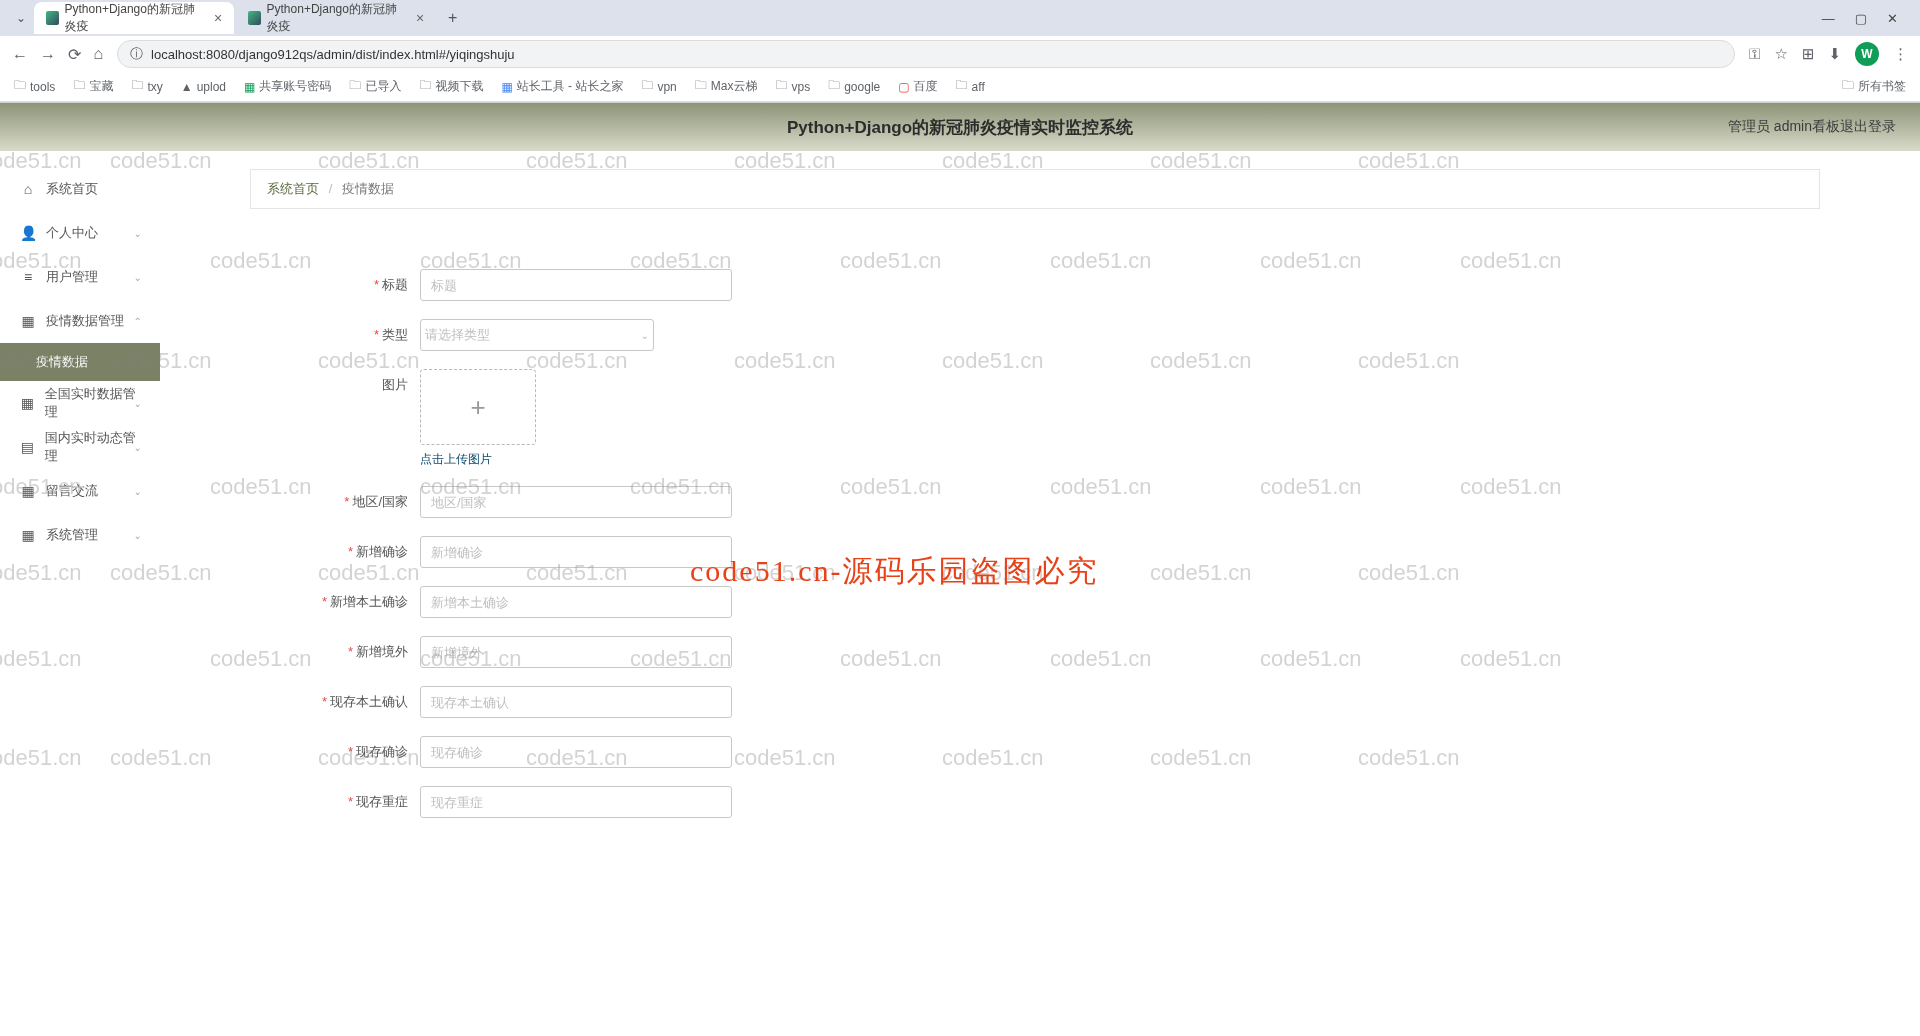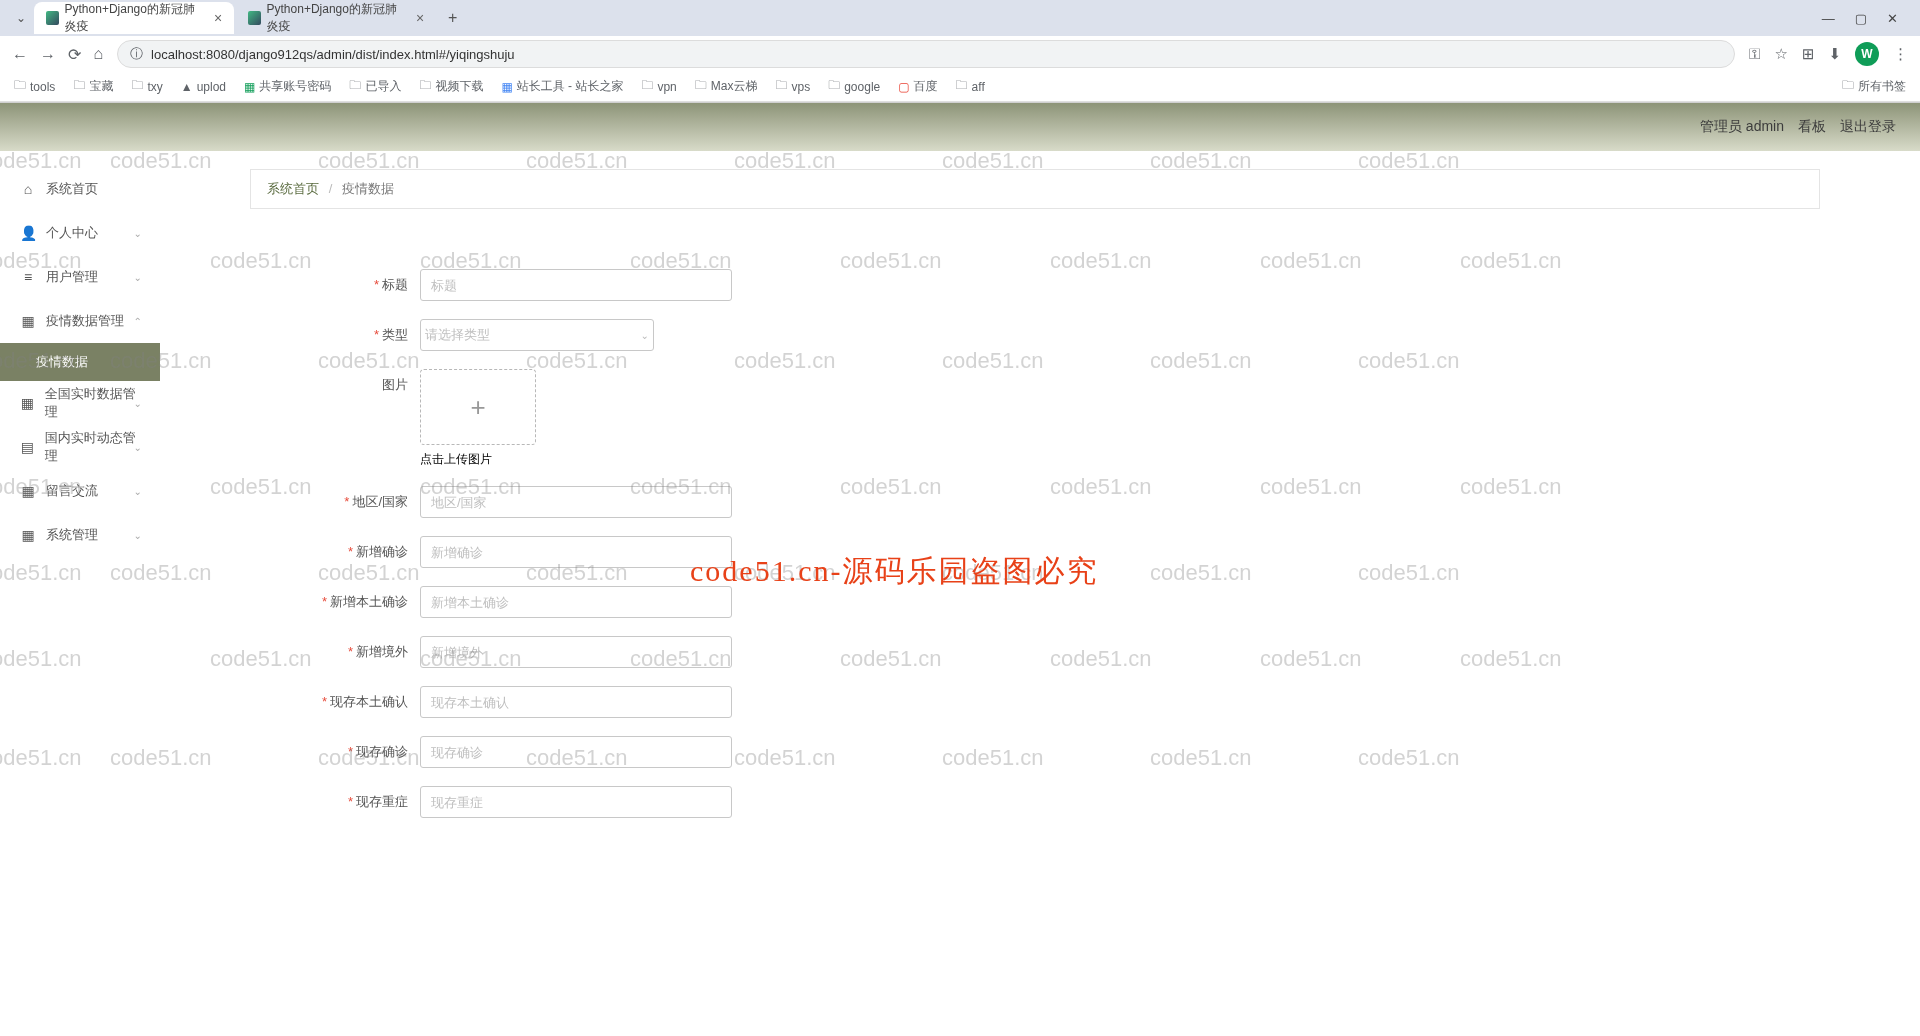--- a/index.html
+++ b/index.html
@@ -25,21 +25,21 @@
 .profile-icon { width: 24px; height: 24px; border-radius: 50%; background: #0f9d58; color: #fff; display: flex; align-items: center; justify-content: center; font-size: 12px; font-weight: bold; }
 
 .bookmarks { display: flex; align-items: center; height: 30px; padding: 0 14px; background: #fff; gap: 18px; font-size: 12px; color: #5f6368; border-bottom: 1px solid #e0e0e0; }
 .bm { display: flex; align-items: center; gap: 4px; cursor: pointer; }
 .bm .folder { color: #5f6368; }
 .bm-right { margin-left: auto; }
 
 
 .app-header { height: 48px; background: linear-gradient(to bottom, #8d9478, #d8dbc9); display: flex; align-items: center; padding: 0 24px; color: #3c3c3c; position: relative; }
 .app-title { position: absolute; left: 50%; transform: translateX(-50%); font-size: 17px; font-weight: bold; color: #2c2c2c; }
-.header-right { margin-left: auto; display: flex; gap: 14px; font-size: 14px; }
+.header-right { margin-left: auto; display: flex; font-size: 14px; }
 .header-right span { cursor: pointer; }
 
 
 .app-body { display: flex; height: calc(1036px - 36px - 36px - 30px - 48px); }
 .sidebar { width: 160px; background: #fff; padding-top: 16px; }
 .side-item { display: flex; align-items: center; height: 44px; padding: 0 20px; font-size: 13px; color: #555; gap: 10px; cursor: pointer; position: relative; }
 .side-item .icon { width: 16px; text-align: center; color: #555; font-size: 14px; }
 .side-item .chev { position: absolute; right: 18px; color: #aaa; font-size: 10px; }
 .side-sub { height: 38px; display: flex; align-items: center; padding-left: 36px; font-size: 13px; color: #fff; background: #7a8164; cursor: pointer; }
 
@@ -51,21 +51,21 @@
 
 .form { padding-left: 50px; }
 .form-row { display: flex; align-items: flex-start; margin-bottom: 18px; }
 .form-label { width: 120px; text-align: right; padding-right: 12px; font-size: 13px; color: #555; line-height: 32px; }
 .form-label .req { color: #e74c3c; margin-right: 3px; }
 .form-input { width: 312px; height: 32px; border: 1px solid #c8c8c8; border-radius: 3px; padding: 0 10px; font-size: 13px; color: #333; outline: none; }
 .form-input::placeholder { color: #bfbfbf; }
 .form-select { width: 234px; height: 32px; border: 1px solid #c8c8c8; border-radius: 3px; padding: 0 4px; font-size: 13px; color: #bfbfbf; display: flex; align-items: center; justify-content: space-between; cursor: pointer; }
 .form-select .arrow { color: #bbb; font-size: 10px; }
 .upload-box { width: 116px; height: 76px; border: 1px dashed #b8b8b8; border-radius: 4px; display: flex; align-items: center; justify-content: center; color: #999; font-size: 26px; cursor: pointer; }
-.upload-hint { font-size: 12px; color: #000000; margin-top: 6px; }
+.upload-hint { font-size: 12px; color: #0c4a6e; margin-top: 6px; }
 
 
 .watermark-layer { position: absolute; inset: 0; pointer-events: none; z-index: 100; }
 .wm { position: absolute; color: rgba(130,130,130,0.35); font-size: 22px; font-family: Arial; white-space: nowrap; }
 .wm-center { position: absolute; left: 530px; top: 400px; color: #e84118; font-size: 30px; font-family: "SimSun", serif; letter-spacing: 2px; z-index: 200; }
 </style>
 </head>
 <body>
 
 <div class="browser-chrome">
@@ -166,20 +166,21 @@
         <span>aff</span>
       </span>
     <span class="bm bm-right">
         <span class="folder">🗀</span>
         <span>所有书签</span>
       </span>
   </div>
 </div>
 
 <div class="app-header">
+  <div class="app-title">Python+Django的新冠肺炎疫情实时监控系统</div>
   <div class="header-right">
     <span>管理员 admin</span>
     <span>看板</span>
     <span>退出登录</span>
   </div>
 </div>
 
 <div class="app-body">
   <div class="sidebar">
     <div class="side-item">

